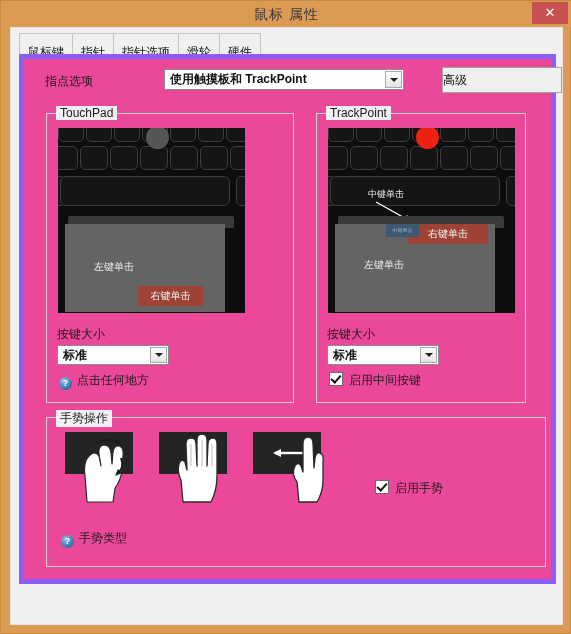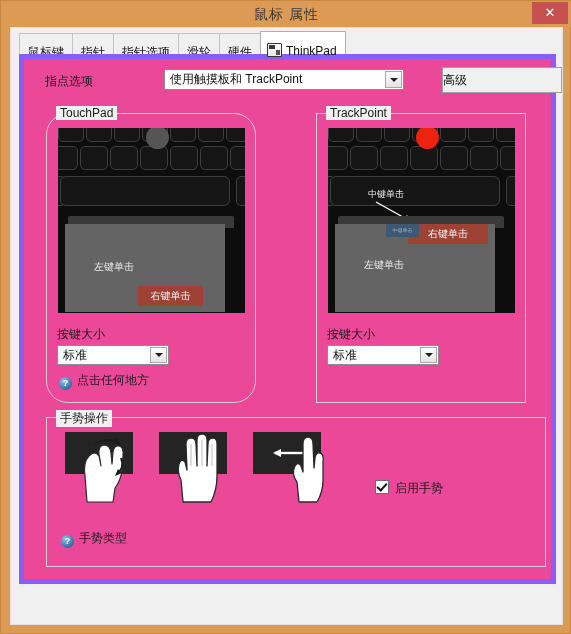--- a/index.html
+++ b/index.html
@@ -87,21 +87,21 @@
   .lbl{font-size:12px;color:#1a1a1a;}
   .row-pointing{position:absolute;left:0;top:0;width:537px;height:44px;}
   .pointing-label{position:absolute;left:21px;top:14px;}
   .combo{
     position:absolute;
     background:#fff;border:1px solid #8c8c8c;
     box-sizing:border-box;
     font-size:12px;color:#111;
   }
   .combo .txt{position:absolute;left:5px;top:0;right:22px;line-height:19px;
-    white-space:nowrap;overflow:hidden;}
+    white-space:nowrap;overflow:hidden;font-weight:bold;}
   .combo .btn{
     position:absolute;right:1px;top:1px;bottom:1px;width:17px;
     background:linear-gradient(#fdfdfd,#e4e4e4);
     border:1px solid #a9a9a9;box-sizing:border-box;
   }
   .combo .btn:after{
     content:"";position:absolute;left:50%;top:50%;
     margin-left:-4px;margin-top:-2px;
     border-left:4px solid transparent;border-right:4px solid transparent;
     border-top:4px solid #202020;
@@ -118,21 +118,21 @@
   .group{
     position:absolute;
     border:1px solid #d0d0d0;
     box-sizing:border-box;
   }
   .group > .gtitle{
     position:absolute;left:9px;top:-8px;
     background:#f0f0f0;padding:0 4px;
     font-size:12px;color:#1a1a1a;white-space:nowrap;
   }
-  .grp-touchpad{left:22px;top:54px;width:210px;height:290px;border-radius:22px;}
+  .grp-touchpad{left:22px;top:54px;width:248px;height:290px;}
   .grp-trackpoint{left:292px;top:54px;width:210px;height:290px;}
   .grp-gesture{left:22px;top:358px;width:500px;height:150px;}
   
   .laptop{
     position:absolute;left:11px;top:14px;width:187px;height:185px;
     background:#0d0d0d;overflow:hidden;
   }
   .kbrow{position:absolute;left:-6px;width:200px;height:26px;}
   .key{
     position:absolute;top:0;height:24px;
@@ -231,23 +231,20 @@
   </div>
 
   <div class="dialog">
 
     <div class="tabstrip">
       <div class="tab"><span>鼠标键</span></div>
       <div class="tab"><span>指针</span></div>
       <div class="tab"><span>指针选项</span></div>
       <div class="tab"><span>滑轮</span></div>
       <div class="tab"><span>硬件</span></div>
-      <div class="tab selected">
-        <span class="tp-icon"></span><span>ThinkPad</span>
-      </div>
     </div>
 
     <div class="tabpage">
 
       <div class="row-pointing">
         <div class="lbl pointing-label">指点选项</div>
         <div class="combo combo-pointing">
           <div class="txt">使用触摸板和 TrackPoint</div>
           <div class="btn"></div>
         </div>
@@ -341,20 +338,23 @@
           <div class="rbutton" style="left:80px;top:96px;width:80px;height:20px;line-height:20px;">右键单击</div>
           <div class="mbutton" style="left:58px;top:96px;width:33px;height:13px;line-height:13px;">中键单击</div>
           <div class="surface-label" style="left:36px;top:130px;">左键单击</div>
         </div>
 
         <div class="size-label" style="left:10px;top:212px;">按键大小</div>
         <div class="combo combo-size" style="left:10px;top:231px;">
           <div class="txt" style="line-height:18px;">标准</div>
           <div class="btn"></div>
         </div>
+        <div class="chk" style="left:12px;top:258px;">
+          <span class="chkbox checked"></span><span>启用中间按键</span>
+        </div>
       </div>
 
       <div class="group grp-gesture">
         <div class="gtitle">手势操作</div>
 
         <div class="gest-wrap" style="left:18px;top:14px;">
           <div class="gest"></div>
           <svg class="gesture-svg" width="78" height="72" viewBox="0 0 78 72">
             <path d="M22 70 L20 44 Q18 30 24 24 Q30 18 34 24 L36 34 L34 22 Q33 14 39 13 Q45 13 46 21 L47 32 L48 20 Q49 13 54 14 Q59 15 58 24 L57 38 Q56 48 50 56 L48 70 Z" fill="#ffffff" stroke="#2a2a2a" stroke-width="1.2" stroke-linejoin="round"></path>
             <path d="M30 12 Q42 4 54 12" fill="none" stroke="#1c1c1c" stroke-width="2"></path>

